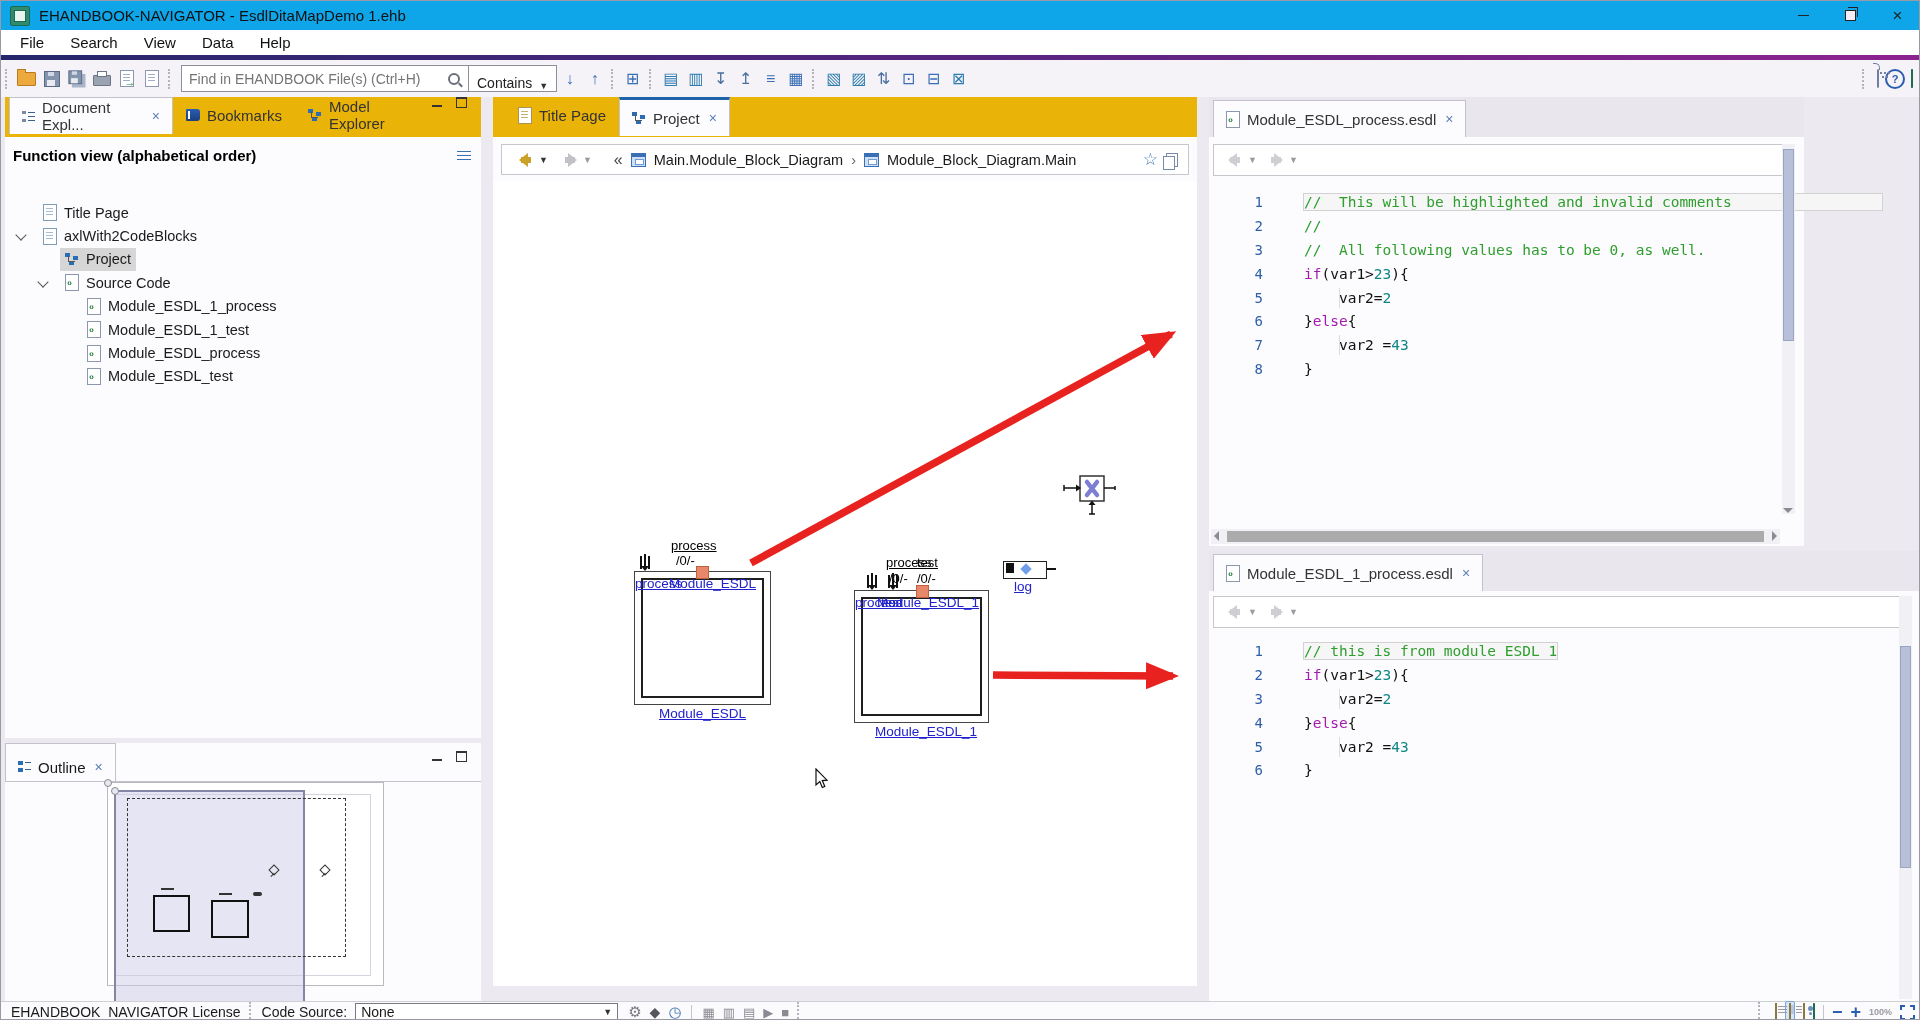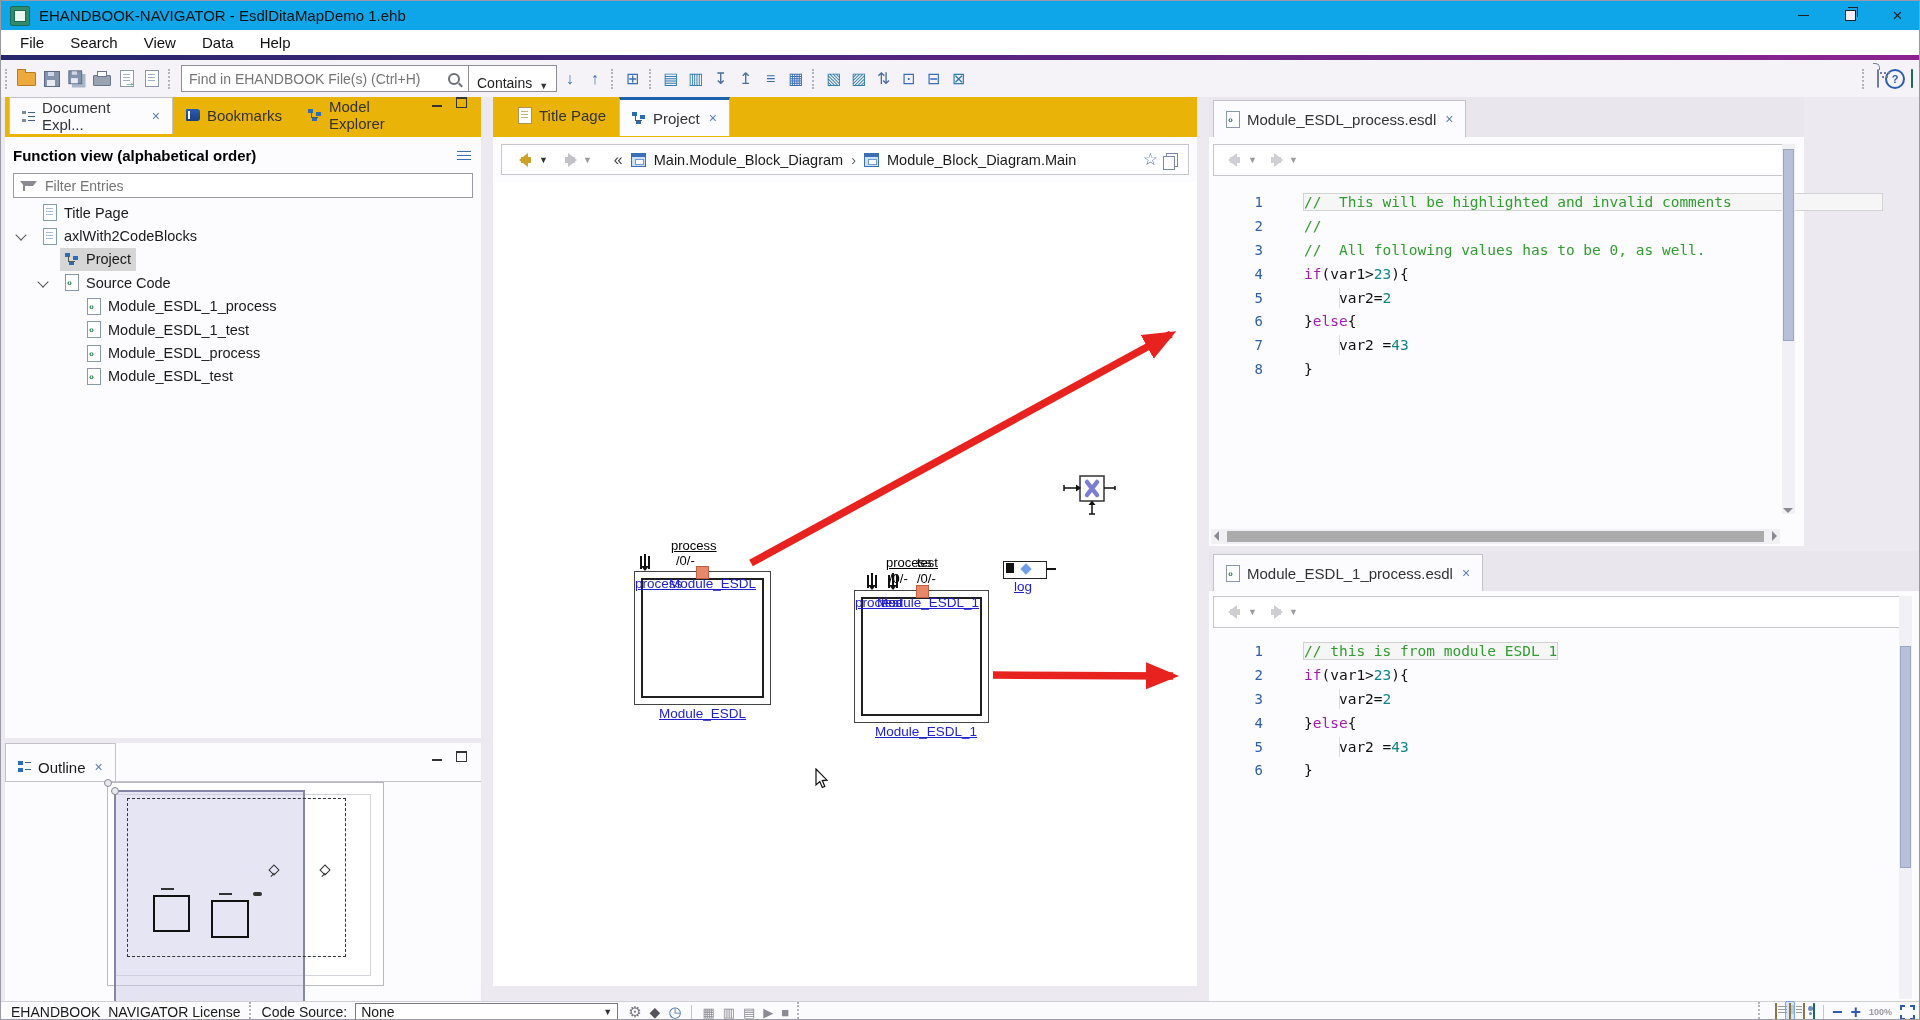--- a/index.html
+++ b/index.html
@@ -274,24 +274,20 @@
       </div>
       <div class="minmax">
         <span class="mm-min"></span>
         <span class="mm-max"></span>
       </div>
     </div>
     <div class="abs" style="left:8px;top:50px;right:10px;display:flex;align-items:center;justify-content:space-between;">
       <span class="heading">Function view (alphabetical order)</span>
       <span class="list-btn"></span>
     </div>
-    <div class="filterbox">
-      <span class="funnel"></span>
-      <input placeholder="Filter Entries" style="">
-    </div>
     <div class="tree" id="tree">
         <div class="tree-row">
           <span style="display: flex; align-items: center; position: absolute; left: 33px; height: 100%; padding: 0px 5px;">
             <span class="ic ic-page"></span>
             <span class="tree-label">Title Page</span>
           </span>
         </div>
         <div class="tree-row">
           <span class="chev" style="left: 12px;"></span>
           <span style="display: flex; align-items: center; position: absolute; left: 33px; height: 100%; padding: 0px 5px;">

